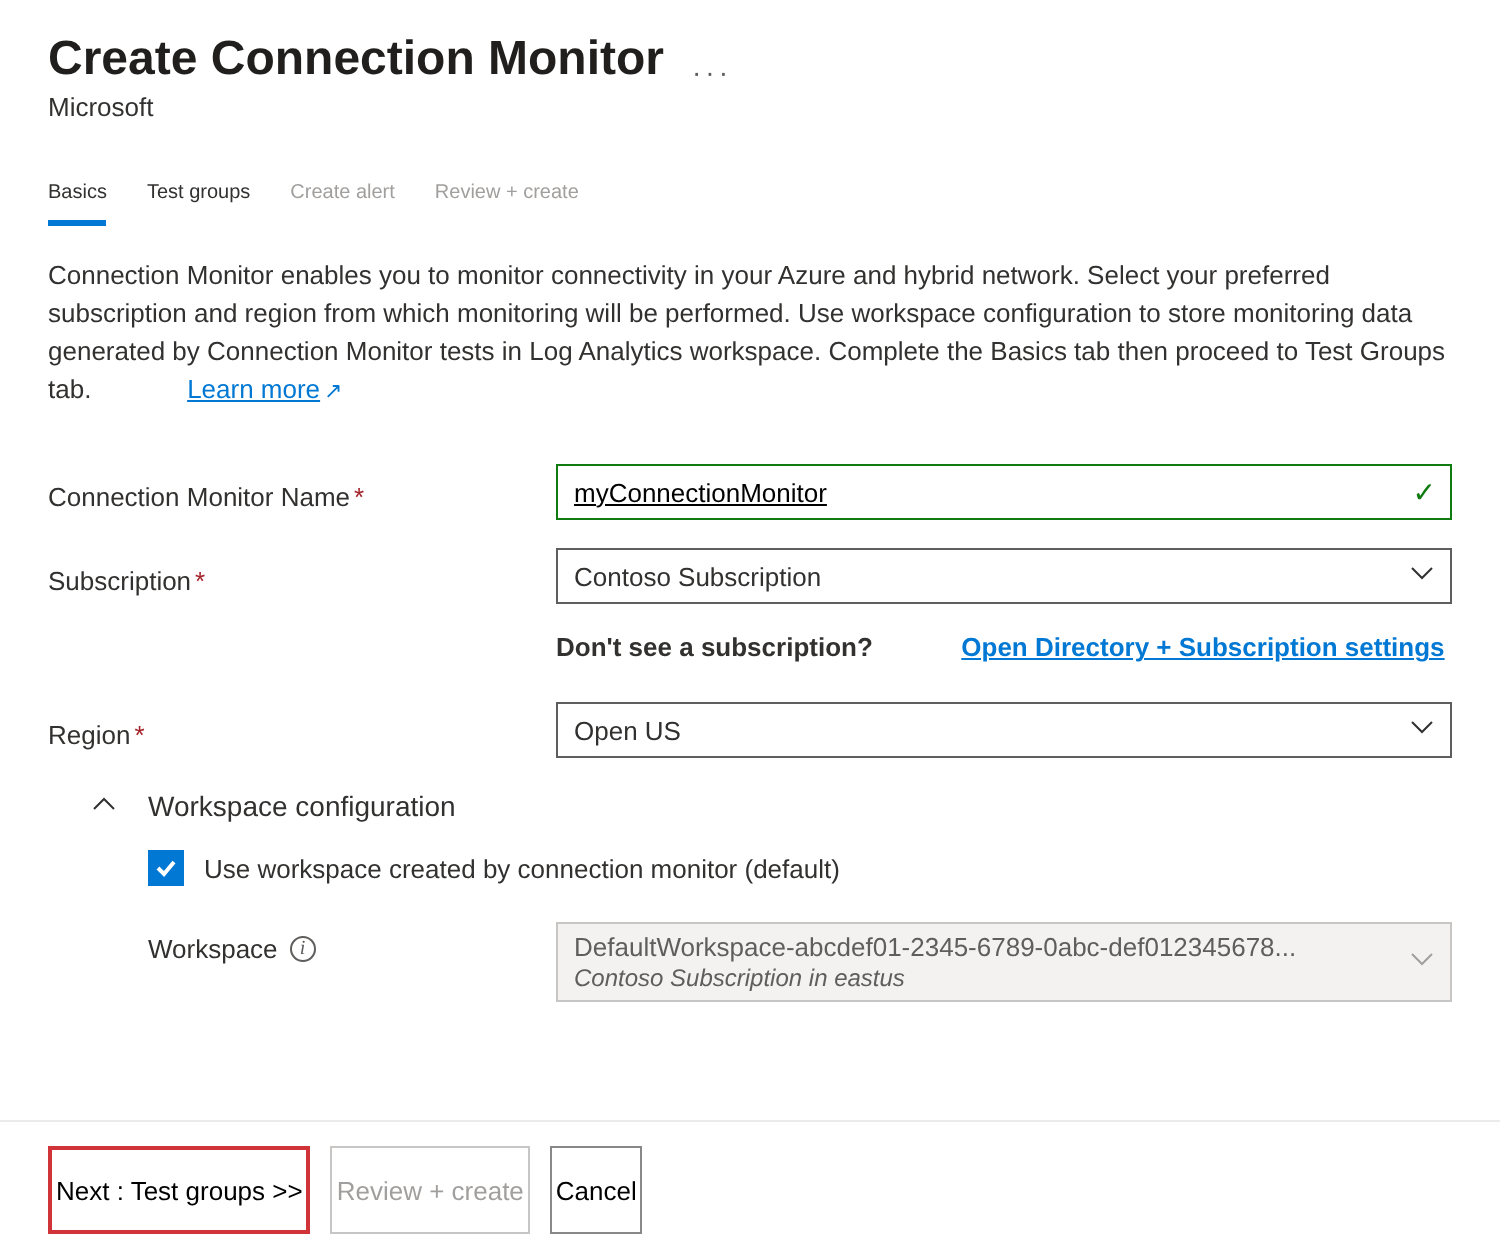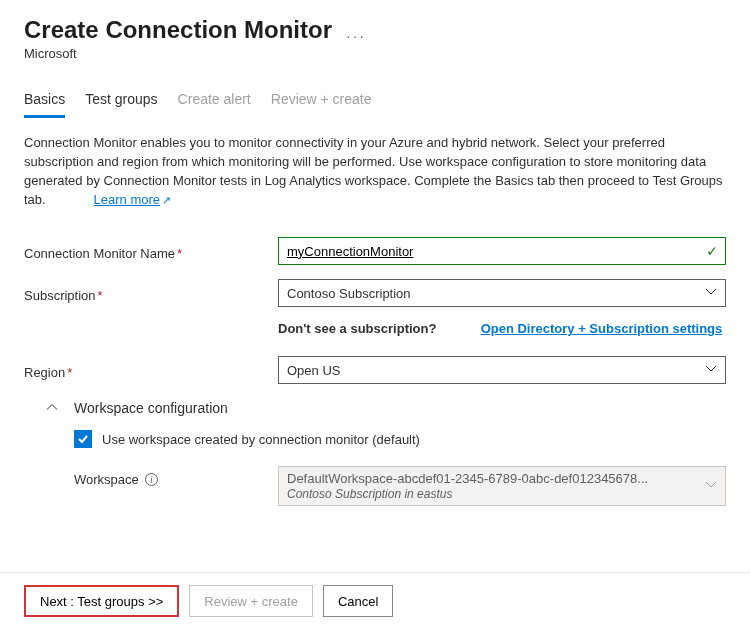--- a/index.html
+++ b/index.html
@@ -12,21 +12,21 @@
     height: 629px;
     overflow: hidden;
     position: relative;
   }
   .page { padding: 16px 24px 0 24px; }
   .title-row { display: flex; align-items: flex-end; gap: 14px; }
   h1 { font-size: 24px; font-weight: 600; color: #201f1e; }
   .dots { color: #605e5c; letter-spacing: 2px; font-size: 14px; cursor: pointer; }
   .subtitle { font-size: 13px; color: #323130; margin-top: 2px; }
   .tabs { display: flex; gap: 20px; margin-top: 24px; border-bottom: none; }
-  .tab { padding: 6px 0 8px 0; font-size: 14px; color: #323130; cursor: pointer; border-bottom: 3px solid transparent; }
+  .tab { padding: 6px 0 8px 0; font-size: 10px; color: #323130; cursor: pointer; border-bottom: 3px solid transparent; }
   .tab.active { border-bottom-color: #0078d4; font-weight: 400; }
   .tab.disabled { color: #a19f9d; cursor: default; }
   .desc { margin-top: 16px; font-size: 13px; line-height: 1.45; color: #323130; }
   .link { color: #0078d4; text-decoration: underline; cursor: pointer; padding-left: 37px; }
   .ext-icon { display: inline-block; margin-left: 2px; font-size: 11px; vertical-align: 0; }
   .form { margin-top: 28px; }
   .row { display: flex; align-items: center; margin-bottom: 14px; }
   .label-col { width: 254px; font-size: 13px; padding-top: 4px; }
   .req { color: #a4262c; margin-left: 2px; }
   .field-col { flex: 1; position: relative; }
@@ -74,21 +74,21 @@
   }
   .ws-val { font-size: 13px; color: #605e5c; white-space: nowrap; overflow: hidden; text-overflow: ellipsis; }
   .ws-sub { font-size: 12px; color: #605e5c; font-style: italic; margin-top: 1px; }
   .ws-disabled .chevron { right: 8px; top: 50%; }
   .footer {
     position: absolute; left: 0; right: 0; bottom: 0;
     border-top: 1px solid #edebe9; padding: 12px 24px;
     display: flex; gap: 10px; background: #fff;
   }
   .btn {
-    height: 32px; padding: 0 14px; font-size: 13px; font-family: inherit;
+    height: 44px; padding: 0 2px; font-size: 13px; font-family: inherit;
     background: #fff; border: 1px solid #8a8886; cursor: pointer;
   }
   .btn.primary { border: 2px solid #d13438; font-weight: 400; }
   .btn.disabled { color: #a19f9d; border-color: #c8c6c4; cursor: default; }
 </style>
 </head>
 <body>
 
 <div class="page">
   <div class="title-row">

